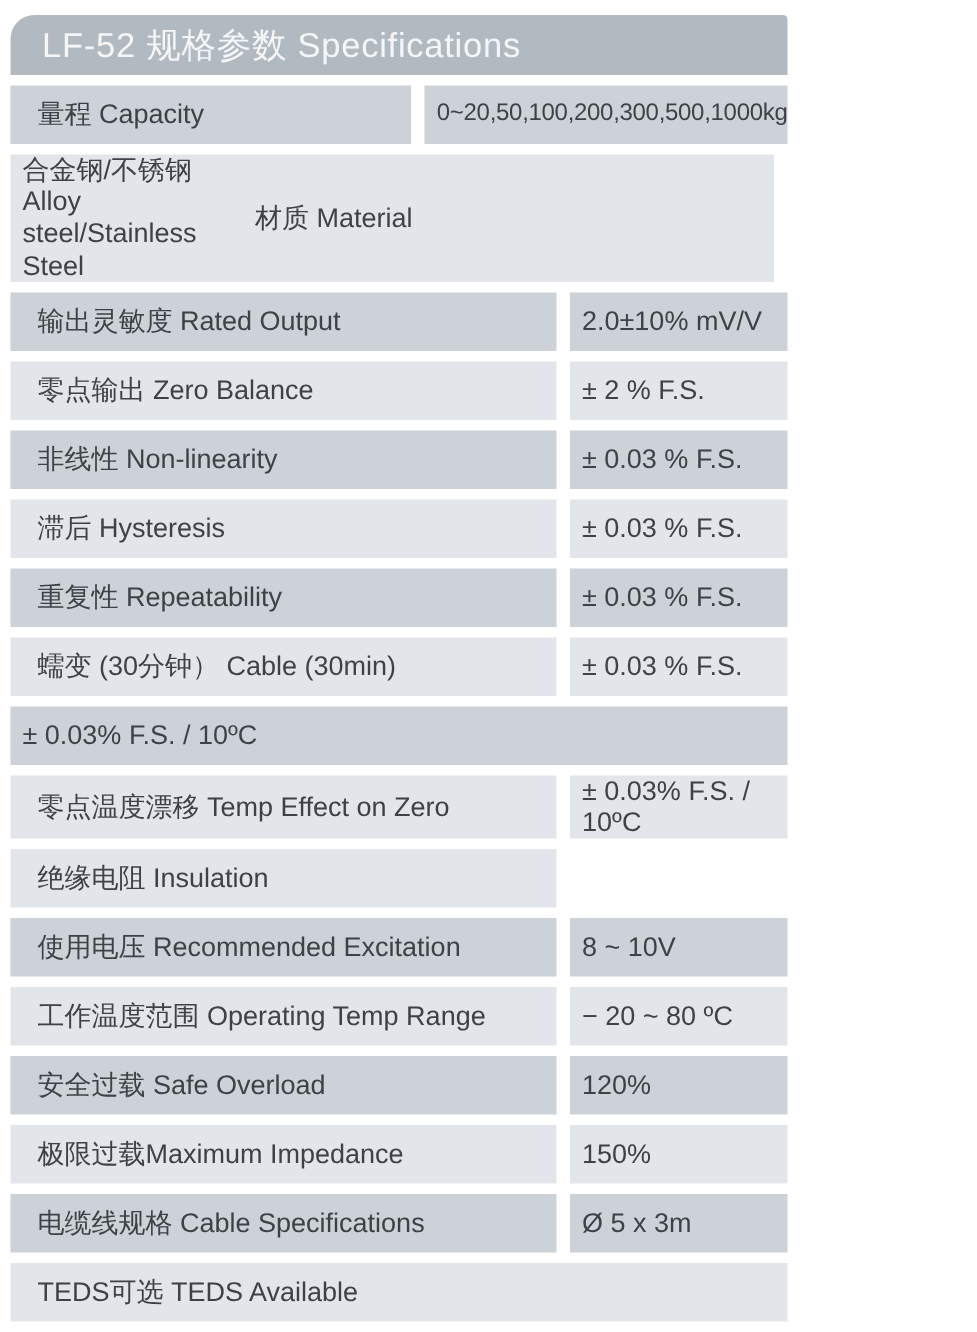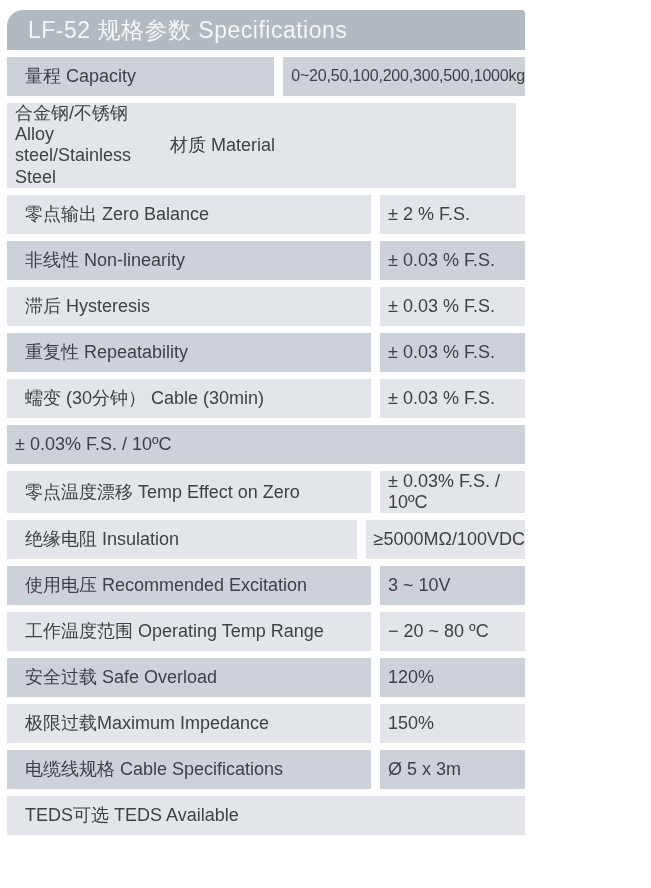--- a/index.html
+++ b/index.html
@@ -73,20 +73,24 @@
     <div class="cell label">量程 Capacity</div>
     <div class="cell value">0~20,50,100,200,300,500,1000kg</div>
   </div>
 
   <div class="row light tall">
     <div class="cell value">合金钢/不锈钢
 Alloy steel/Stainless Steel</div>
     <div class="cell label">材质 Material</div>
   </div>
 
+  <div class="row dark">
+    <div class="cell label">输出灵敏度 Rated Output</div>
+    <div class="cell value">2.0±10% mV/V</div>
+  </div>
 
   <div class="row light">
     <div class="cell label">零点输出  Zero Balance</div>
     <div class="cell value">± 2 % F.S.</div>
   </div>
 
   <div class="row dark">
     <div class="cell label">非线性 Non-linearity</div>
     <div class="cell value">± 0.03 % F.S.</div>
   </div>
@@ -111,26 +115,25 @@
   </div>
 
   <div class="row light">
     <div class="cell label">零点温度漂移 Temp Effect on Zero</div>
     <div class="cell value">± 0.03% F.S. / 10ºC</div>
   </div>
 
 
   <div class="row light">
     <div class="cell label">绝缘电阻  Insulation</div>
-    <div class="cell value">≥5000MΩ/100VDC</div>
   </div>
 
   <div class="row dark">
     <div class="cell label">使用电压 Recommended Excitation</div>
-    <div class="cell value">3 ~ 10V</div>
+    <div class="cell value">8 ~ 10V</div>
   </div>
 
   <div class="row light">
     <div class="cell label">工作温度范围 Operating Temp  Range</div>
     <div class="cell value">− 20 ~ 80 ºC</div>
   </div>
 
   <div class="row dark">
     <div class="cell label">安全过载 Safe Overload</div>
     <div class="cell value">120%</div>

